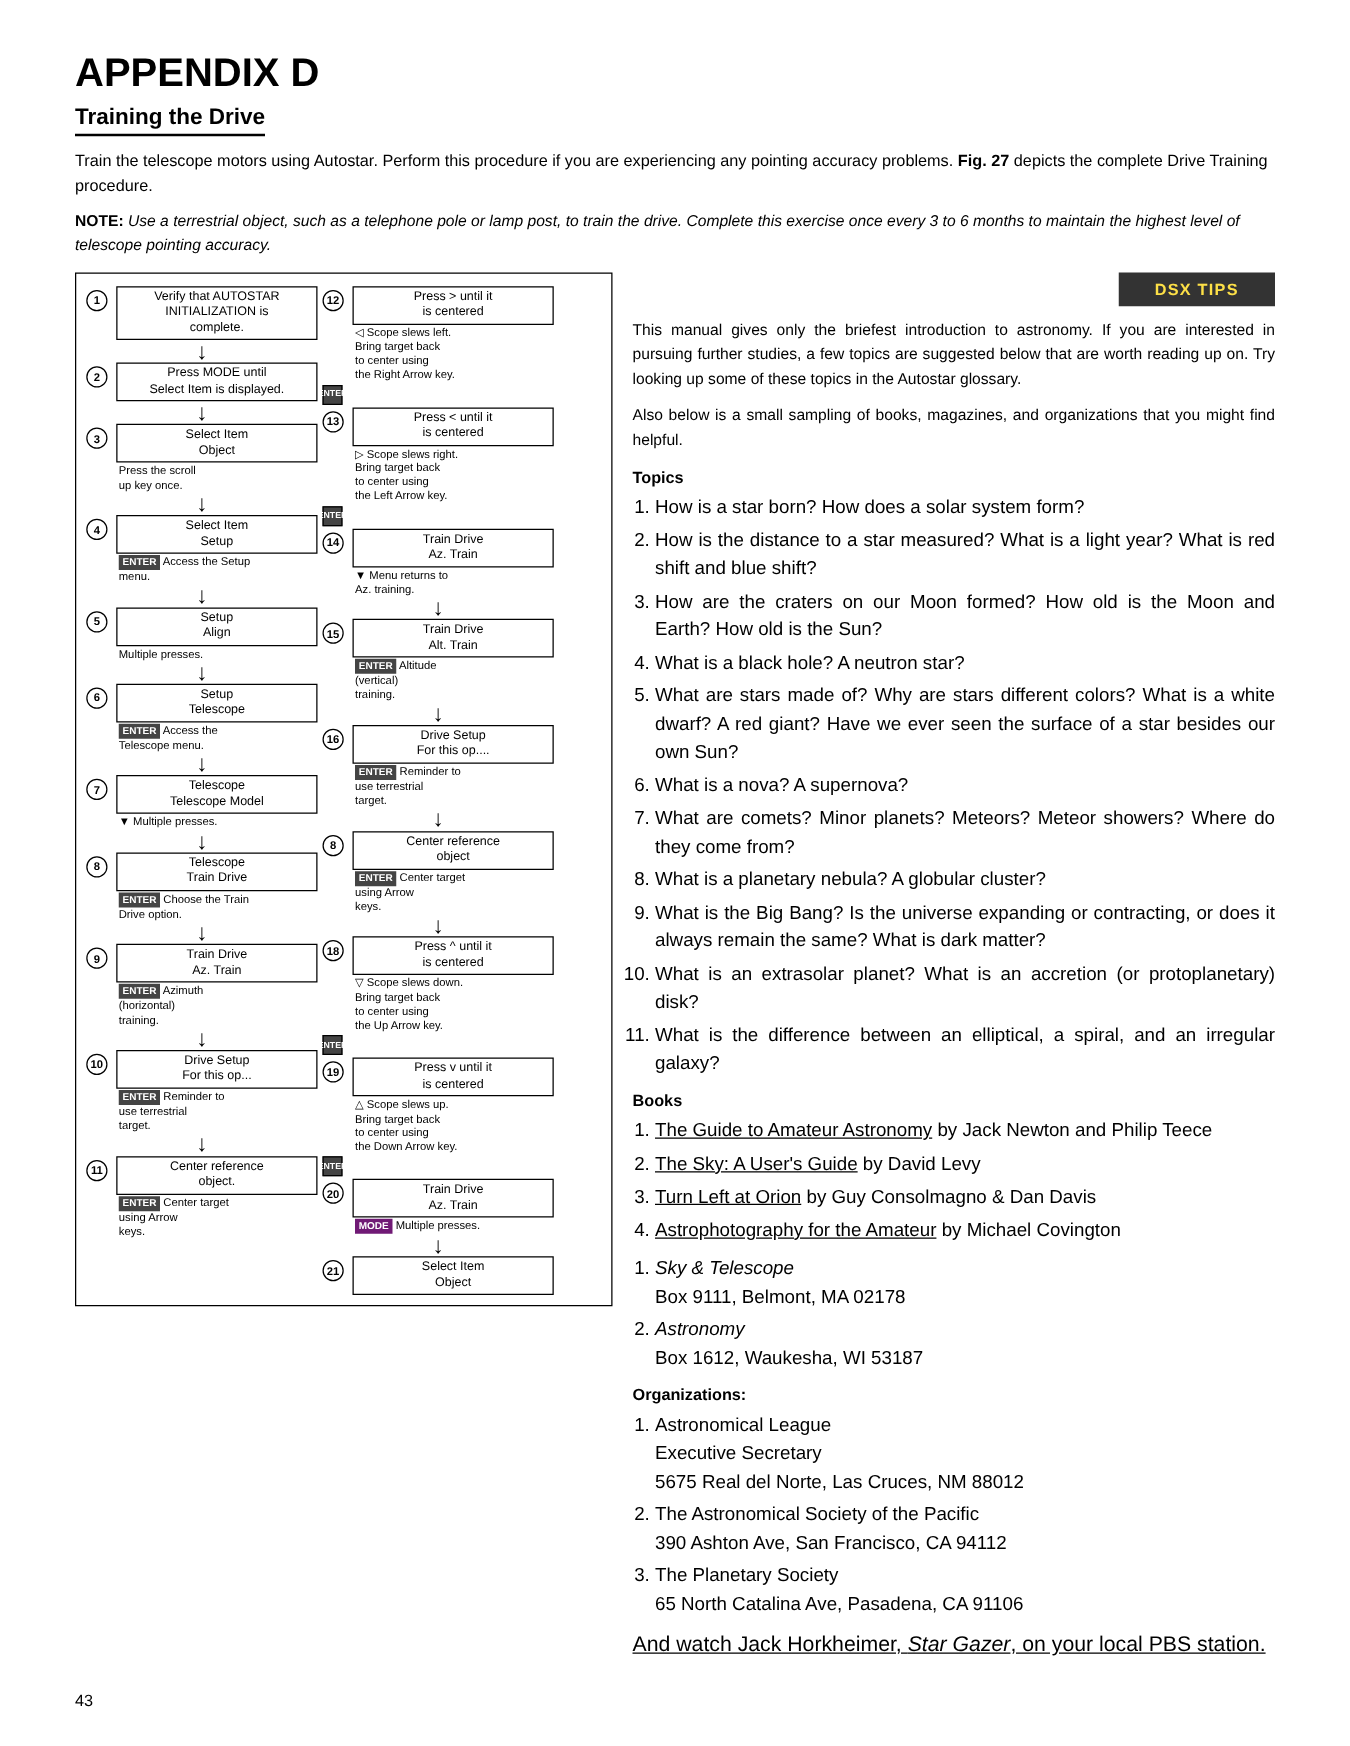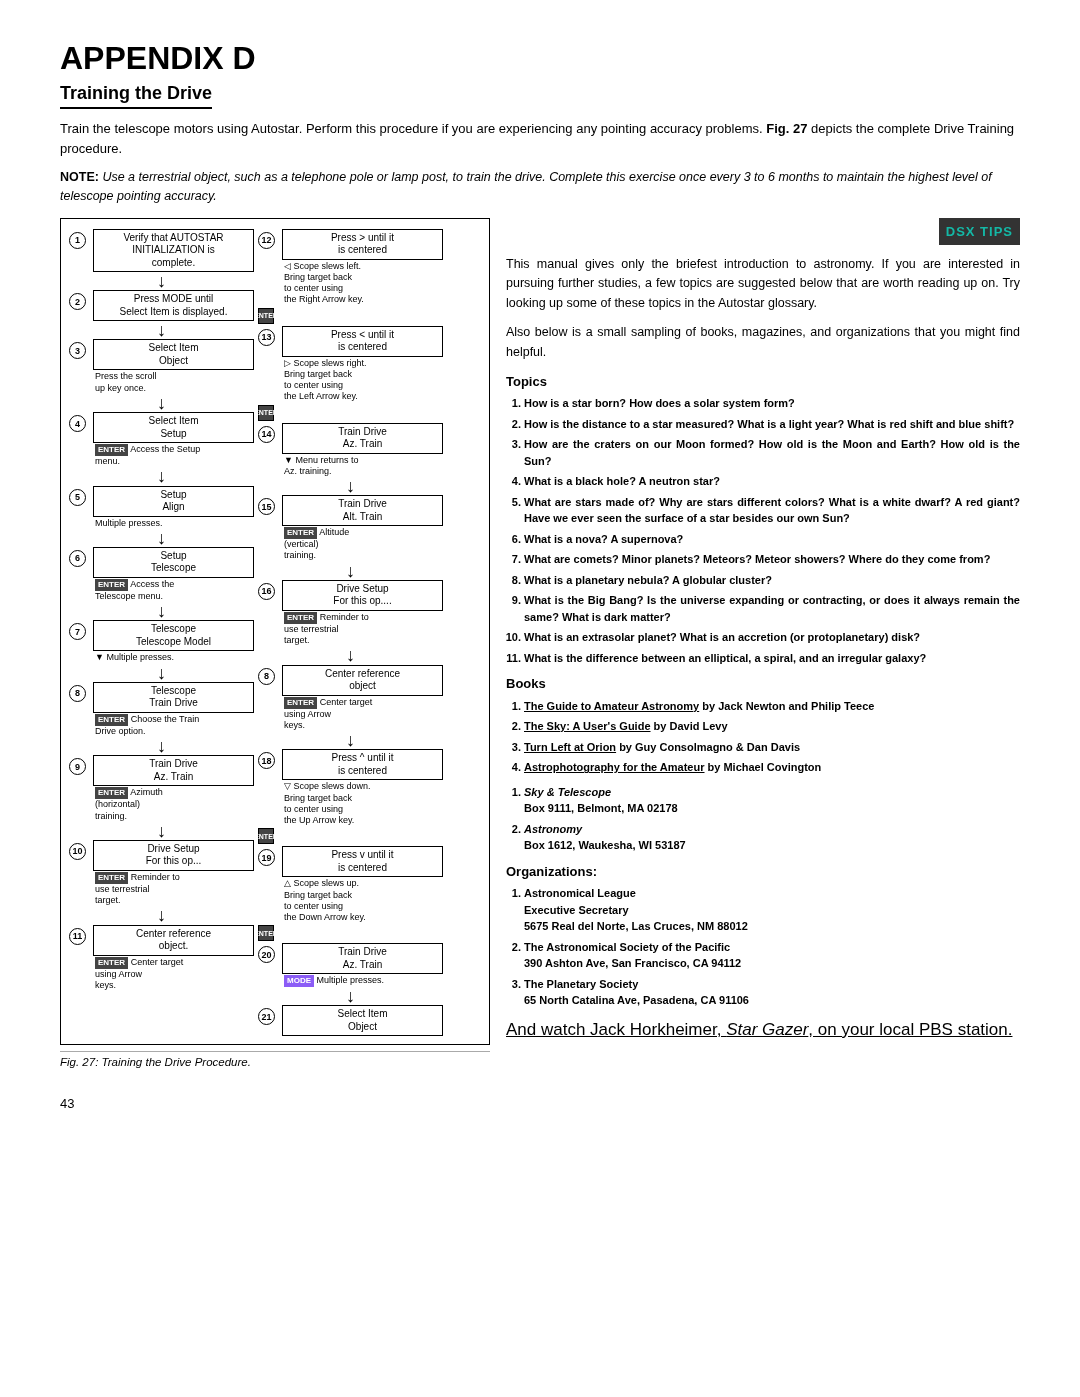--- a/index.html
+++ b/index.html
@@ -64,24 +64,24 @@
       border-top: 1px solid #aaa;
     }
     
     .right-panel {
       flex: 1;
       font-size: 12.5px;
       line-height: 1.5;
     }
     .dsx-tips-header {
       background: #333;
-      color: #14b8a6;
+      color: #fde047;
       font-weight: bold;
       font-size: 13px;
-      padding: 4px 7px;
+      padding: 4px 29px;
       text-align: right;
       display: inline-block;
       margin-bottom: 10px;
       letter-spacing: 1px;
     }
     .dsx-intro {
       font-size: 12.5px;
       line-height: 1.55;
       margin-bottom: 10px;
       text-align: justify;
@@ -97,24 +97,23 @@
       font-size: 13px;
       margin-bottom: 4px;
       margin-top: 8px;
     }
     .numbered-list {
       padding-left: 18px;
       margin-bottom: 8px;
     }
     .numbered-list li {
       margin-bottom: 4px;
-      font-size: 11px;
+      font-size: 15px;
       line-height: 1.5;
       text-align: justify;
-      font-weight: bold;
     }
     .underline { text-decoration: underline; }
     .italic { font-style: italic; }
     .page-number {
       text-align: left;
       font-size: 13px;
       margin-top: 24px;
     }
 
     
@@ -179,21 +178,21 @@
     }
     .enter-btn {
       background: #444;
       color: #fff;
       font-size: 8px;
       font-weight: bold;
       padding: 1px 3px;
       display: inline-block;
     }
     .mode-btn {
-      background: #8b5cf6;
+      background: #701a75;
       color: #fff;
       font-size: 8px;
       font-weight: bold;
       padding: 1px 3px;
       display: inline-block;
     }
   </style>
 </head>
 <body>
 
@@ -458,21 +457,20 @@
             <div class="frow-num">
                 <span class="circle-num">21</span>
               </div>
             <div class="frow-body">
               <div class="fbox">Select Item<br>Object</div>
             </div>
           </div>
         </div>
       </div>
     </div>
-    <p class="diagram-caption">Fig. 27: Training the Drive Procedure.</p>
   </div>
 
   <div class="right-panel">
     <div style="text-align:right;">
       <span class="dsx-tips-header">DSX TIPS</span>
     </div>
 
     <p class="dsx-intro">This manual gives only the briefest introduction to astronomy. If you are interested in pursuing further studies, a few topics are suggested below that are worth reading up on. Try looking up some of these topics in the Autostar glossary.</p>
     <p class="dsx-also">Also below is a small sampling of books, magazines, and organizations that you might find helpful.</p>
 

